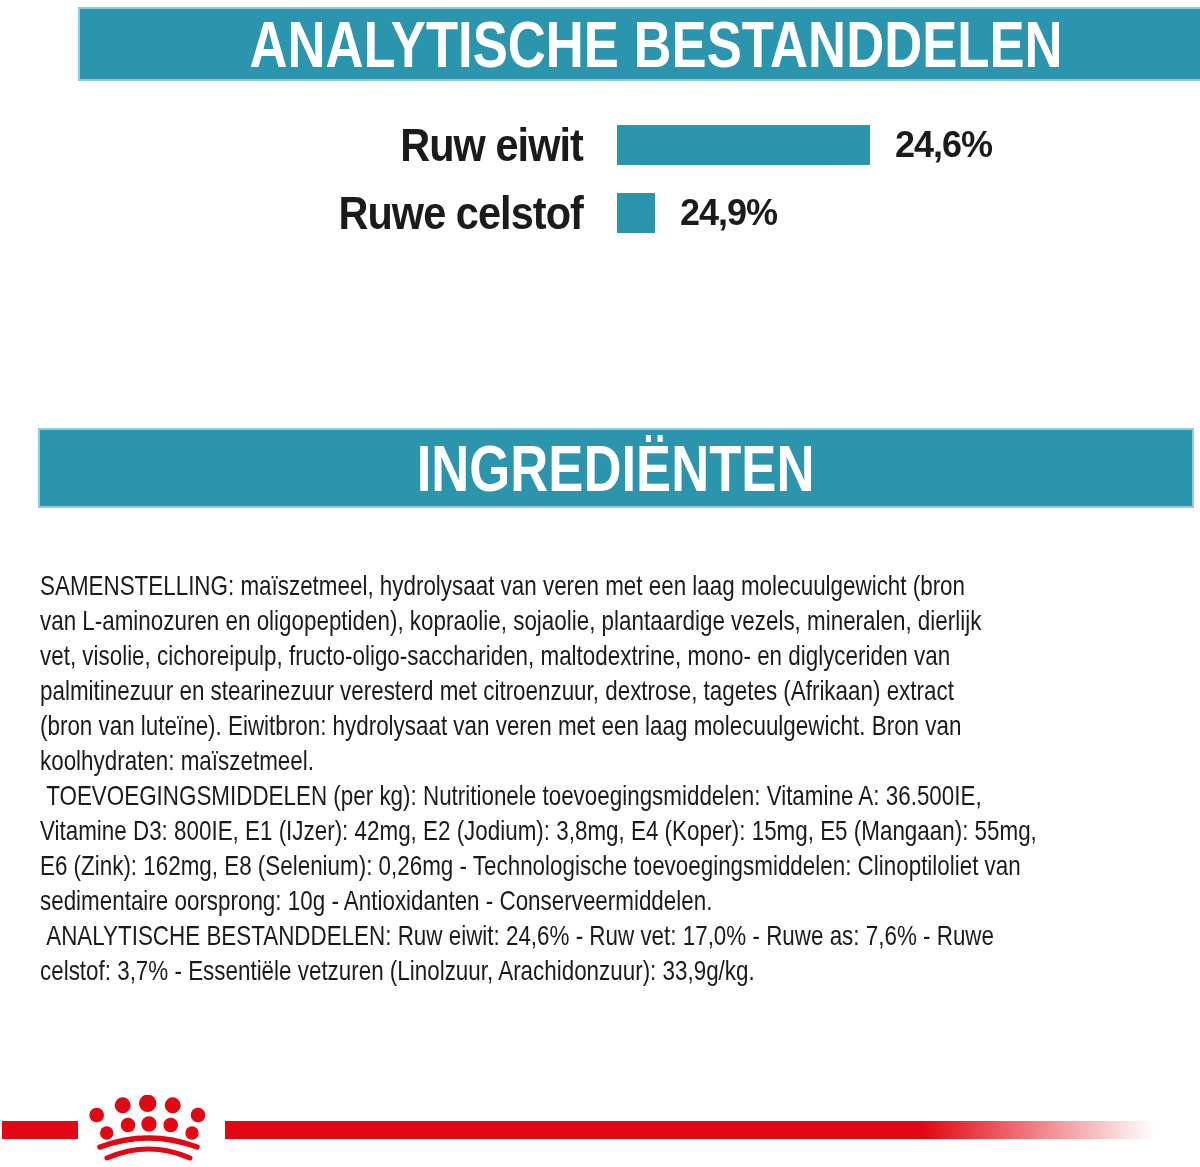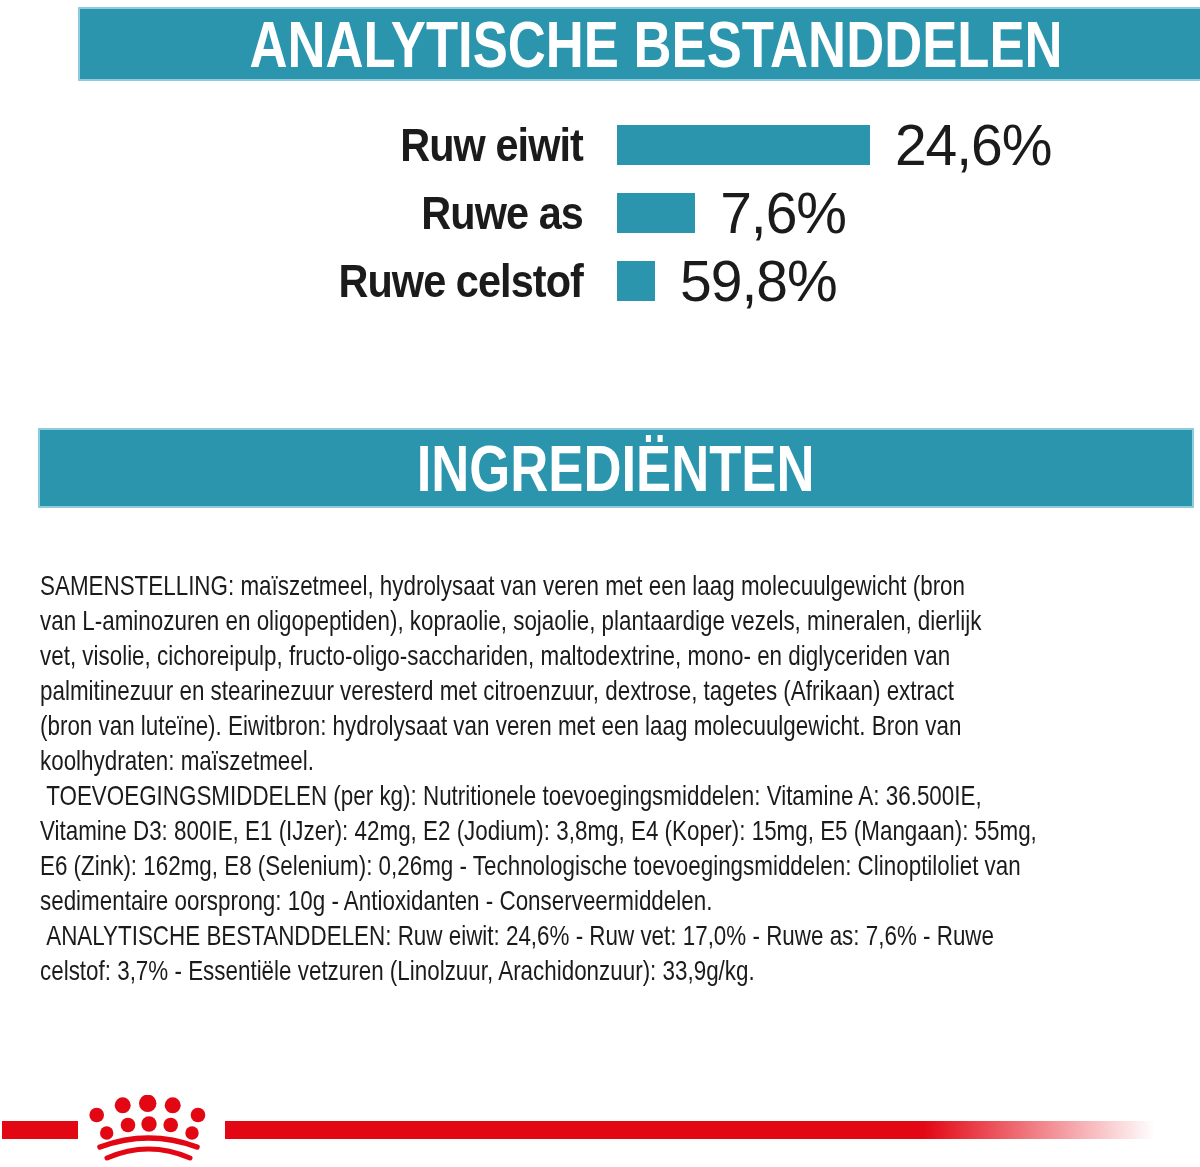--- a/index.html
+++ b/index.html
@@ -20,21 +20,21 @@
   }
   .chart { position:absolute; left:0; top:111px; width:1200px; }
   .chart-row { display:flex; align-items:center; height:68px; }
   .chart-label {
     width:583px; text-align:right; font-size:46px; font-weight:bold;
     color:var(--text); letter-spacing:-1px; white-space:nowrap;
     transform:scaleX(0.90); transform-origin:right center;
   }
   .chart-bar { height:40px; margin-left:34px; background:var(--teal); }
   .chart-value {
-    margin-left:25px; font-size:57px; font-weight:normal;
+    margin-left:25px; font-size:36px; font-weight:bold;
     color:var(--text); letter-spacing:-1px; white-space:nowrap;
   }
   .body-text { position:absolute; left:40px; top:568px; width:1156px; }
   .scale-wrap {
     width:1480px; transform:scaleX(0.80); transform-origin:0 0;
     font-size:28px; line-height:35px; color:var(--text);
   }
   .scale-wrap p { margin:0; white-space:pre-wrap; }
   .stripe-left {
     position:absolute; left:2px; top:1121px; width:76px; height:18px;
@@ -55,28 +55,23 @@
     <span class="banner-text">ANALYTISCHE BESTANDDELEN</span>
   </div>
 
   <div class="chart">
       <div class="chart-row">
         <div class="chart-label">Ruw eiwit</div>
         <div class="chart-bar" style="width: 252.888px; background: rgb(43, 149, 174);"></div>
         <div class="chart-value">24,6%</div>
       </div>
       <div class="chart-row">
-        <div class="chart-label">Ruwe as</div>
-        <div class="chart-bar" style="width: 78.128px; background: rgb(43, 149, 174);"></div>
-        <div class="chart-value">7,6%</div>
-      </div>
-      <div class="chart-row">
         <div class="chart-label">Ruwe celstof</div>
         <div class="chart-bar" style="width: 38.036px; background: rgb(43, 149, 174);"></div>
-        <div class="chart-value">59,8%</div>
+        <div class="chart-value">24,9%</div>
       </div>
     </div>
 
   <div class="banner banner-ingredients">
     <span class="banner-text">INGREDIËNTEN</span>
   </div>
 
   <div class="body-text">
     <div class="scale-wrap">
       <p>SAMENSTELLING: maïszetmeel, hydrolysaat van veren met een laag molecuulgewicht (bron

